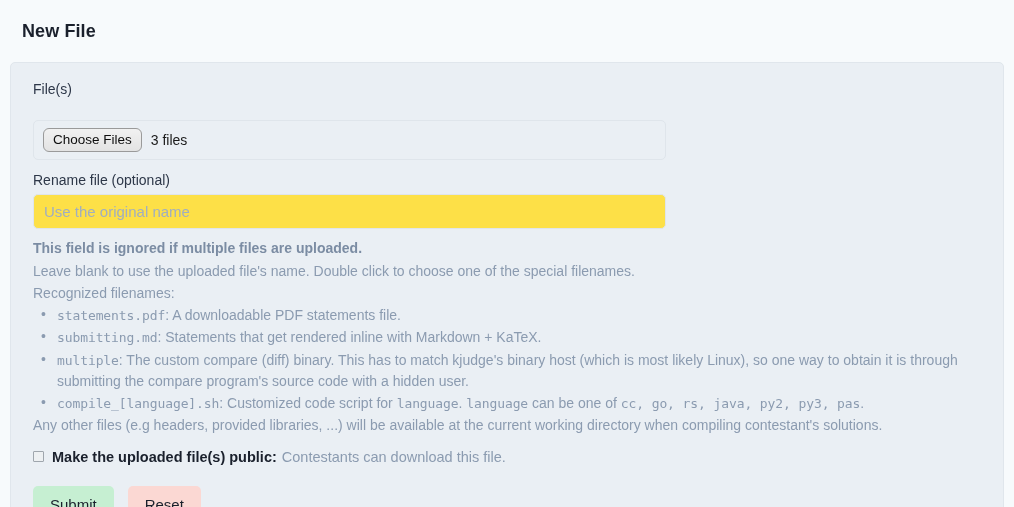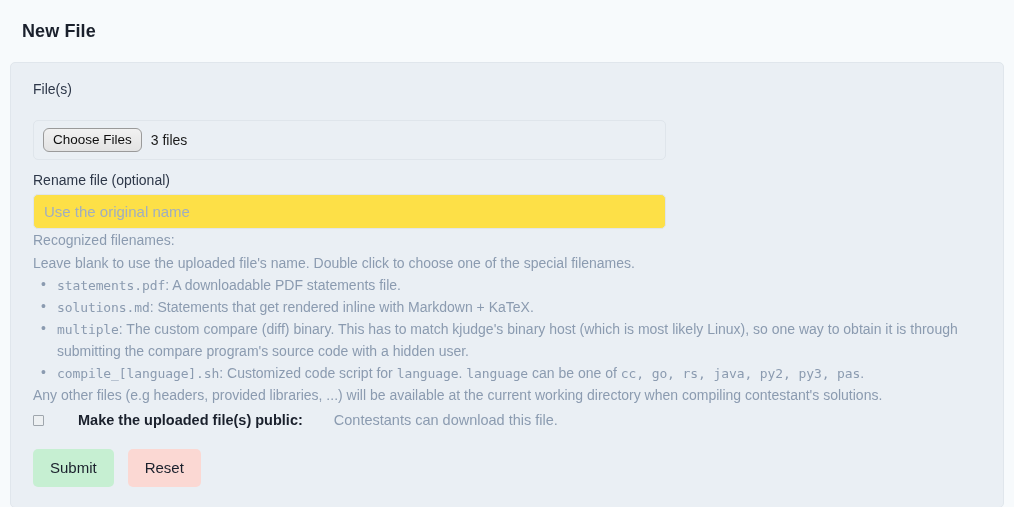--- a/index.html
+++ b/index.html
@@ -133,22 +133,21 @@
   code {
     font-family: "DejaVu Sans Mono", "Liberation Mono", monospace;
     font-size: 13px;
     color: #8b9bb0;
     letter-spacing: -0.1px;
     text-align: right;
   }
   .checkbox-row {
     display: flex;
     align-items: center;
-    margin-top: 6px;
-    gap: 26px;
+    margin-top: 12px;
   }
   .checkbox {
     -webkit-appearance: none;
     appearance: none;
     width: 11px;
     height: 11px;
     box-sizing: border-box;
     background: #edf0f2;
     border: 1px solid #9fa6ad;
     border-radius: 1px;
@@ -204,29 +203,30 @@
     <div class="file-input-wrap">
       <span class="choose-files-btn">Choose Files</span>
       <span class="file-count">3 files</span>
     </div>
 
     <div class="rename-label">Rename file (optional)</div>
 
     <input class="text-input" type="text" placeholder="Use the original name" style="">
 
     <div class="help">
+      <span class="help-strong">This field is ignored if multiple files are uploaded.</span>
+      <span class="help-line">Leave blank to use the uploaded file's name. Double click to choose one of the special filenames.</span>
       <span class="help-line">Recognized filenames:</span>
-      <span class="help-line">Leave blank to use the uploaded file's name. Double click to choose one of the special filenames.</span>
 
       <ul class="help-list">
         <li>
           <code>statements.pdf</code><span>: A downloadable PDF statements file.</span>
         </li>
         <li>
-          <code>solutions.md</code><span>: Statements that get rendered inline with Markdown + KaTeX.</span>
+          <code>submitting.md</code><span>: Statements that get rendered inline with Markdown + KaTeX.</span>
         </li>
         <li>
           <code>multiple</code><span>: The custom compare (diff) binary. This has to match kjudge's binary host (which is most likely Linux), so one way to obtain it is through submitting the compare program's source code with a hidden user.</span>
         </li>
         <li>
           <code>compile_[language].sh</code><span>: Customized code script for </span><code>language</code><span>. </span><code>language</code><span> can be one of </span><code>cc, go, rs, java, py2, py3, pas</code><span>.</span>
         </li>
       </ul>
 
       <span class="help-line">Any other files (e.g headers, provided libraries, ...) will be available at the current working directory when compiling contestant's solutions.</span>

